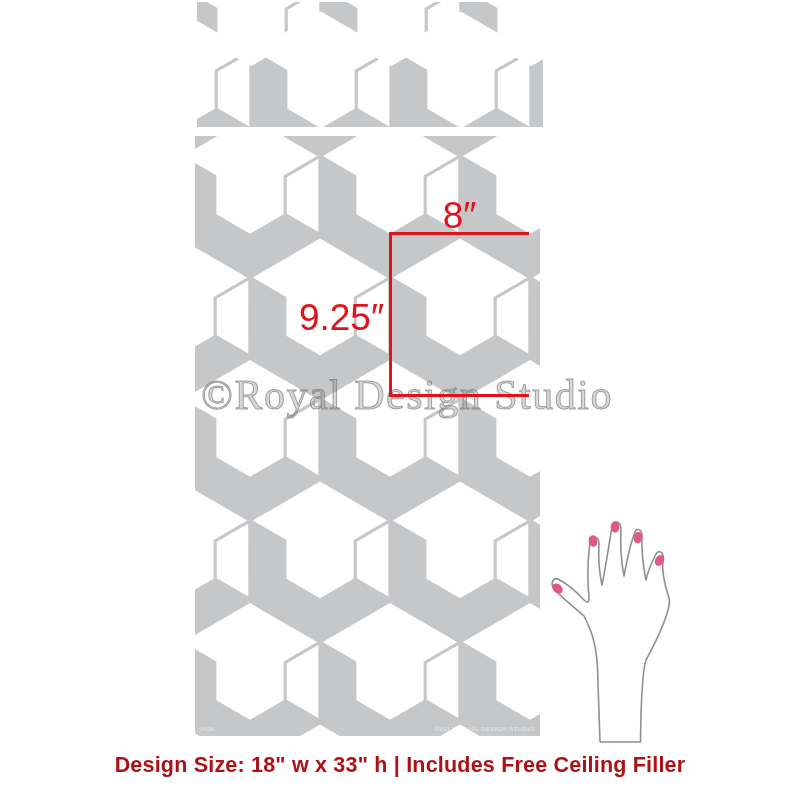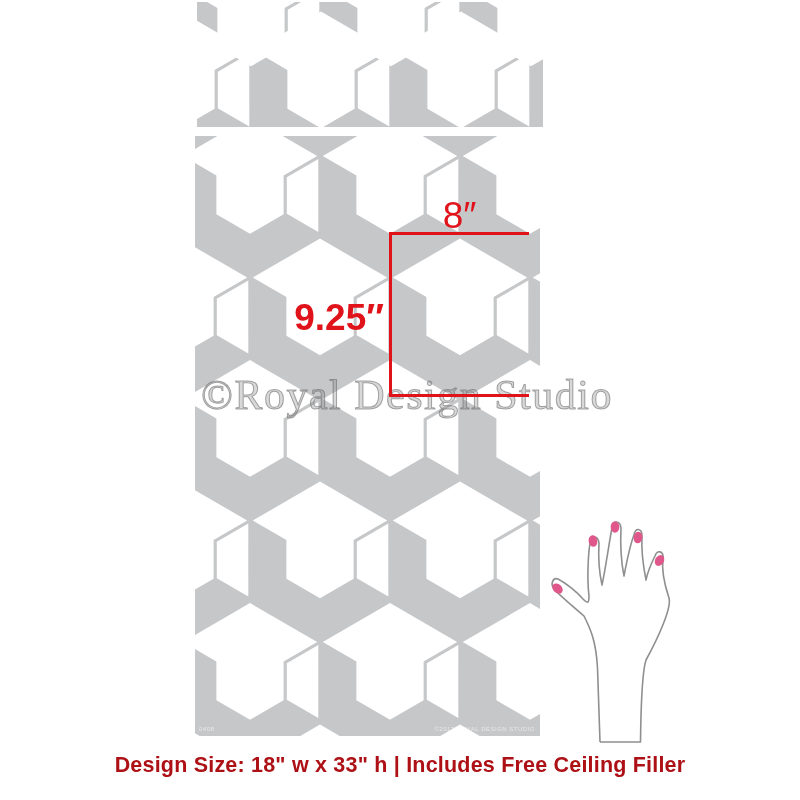--- a/index.html
+++ b/index.html
@@ -13,21 +13,21 @@
              font-family:"Liberation Serif", serif;font-size:42px;font-weight:400;
              letter-spacing:1.5px;color:rgba(125,125,125,0.30);
              -webkit-text-stroke:1px rgba(110,110,110,0.60);}
   .dim-line{position:absolute;background:var(--accent-red,#e0121a);}
   #dim-line-top{left:390px;top:232px;width:139px;height:3px;}
   #dim-line-vert{left:389px;top:232px;width:3px;height:165px;}
   #dim-line-bottom{left:389px;top:394px;width:140px;height:3px;}
   .dim-label{position:absolute;color:var(--accent-red,#e0121a);font-size:37px;
              font-weight:400;line-height:1;}
   #dim-label-width{left:390px;top:197px;width:139px;text-align:center;}
-  #dim-label-height{right:416px;top:299px;text-align:right;font-weight:bold;}
+  #dim-label-height{right:416px;top:299px;text-align:right;}
   .panel-footer{position:absolute;bottom:4px;font-size:6px;line-height:1;
                 color:rgba(255,255,255,0.6);letter-spacing:.5px;}
   .panel-footer.left{left:4px;}
   .panel-footer.right{right:5px;}
   #hand{position:absolute;left:540px;top:505px;width:165px;height:240px;}
   .caption{position:absolute;left:0;top:753px;width:800px;text-align:center;
            color:var(--caption-red,#ad1015);font-size:21.5px;font-weight:700;
            letter-spacing:.2px;}
 </style>
 </head>

